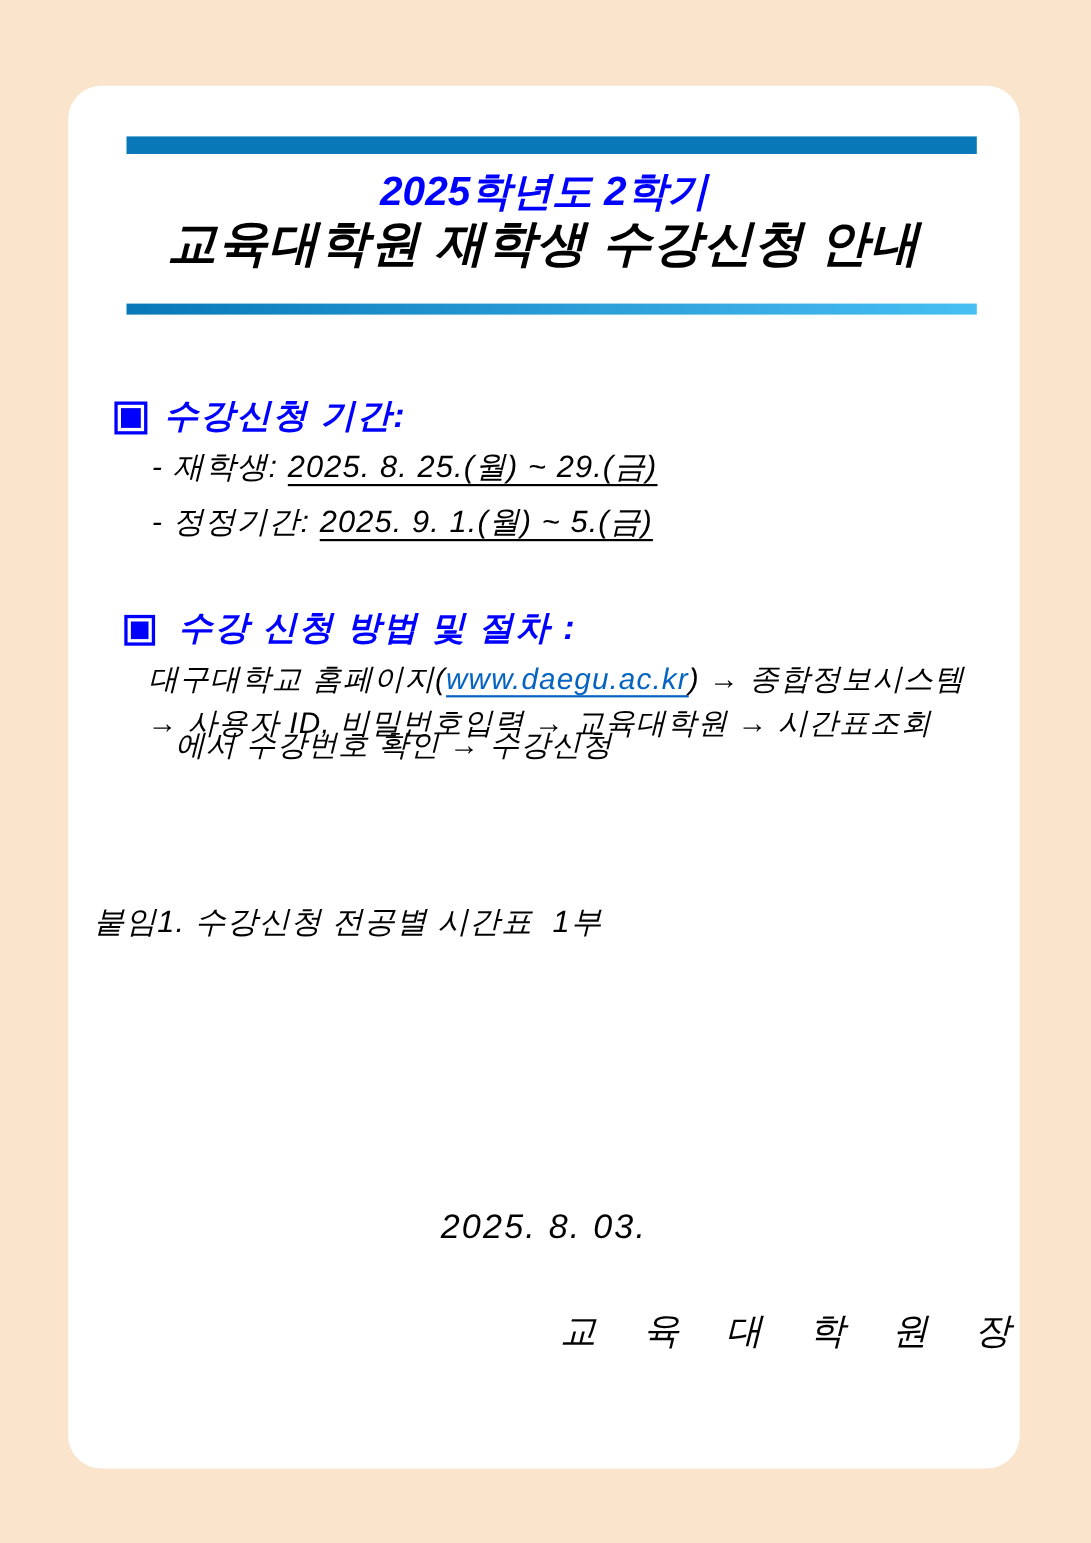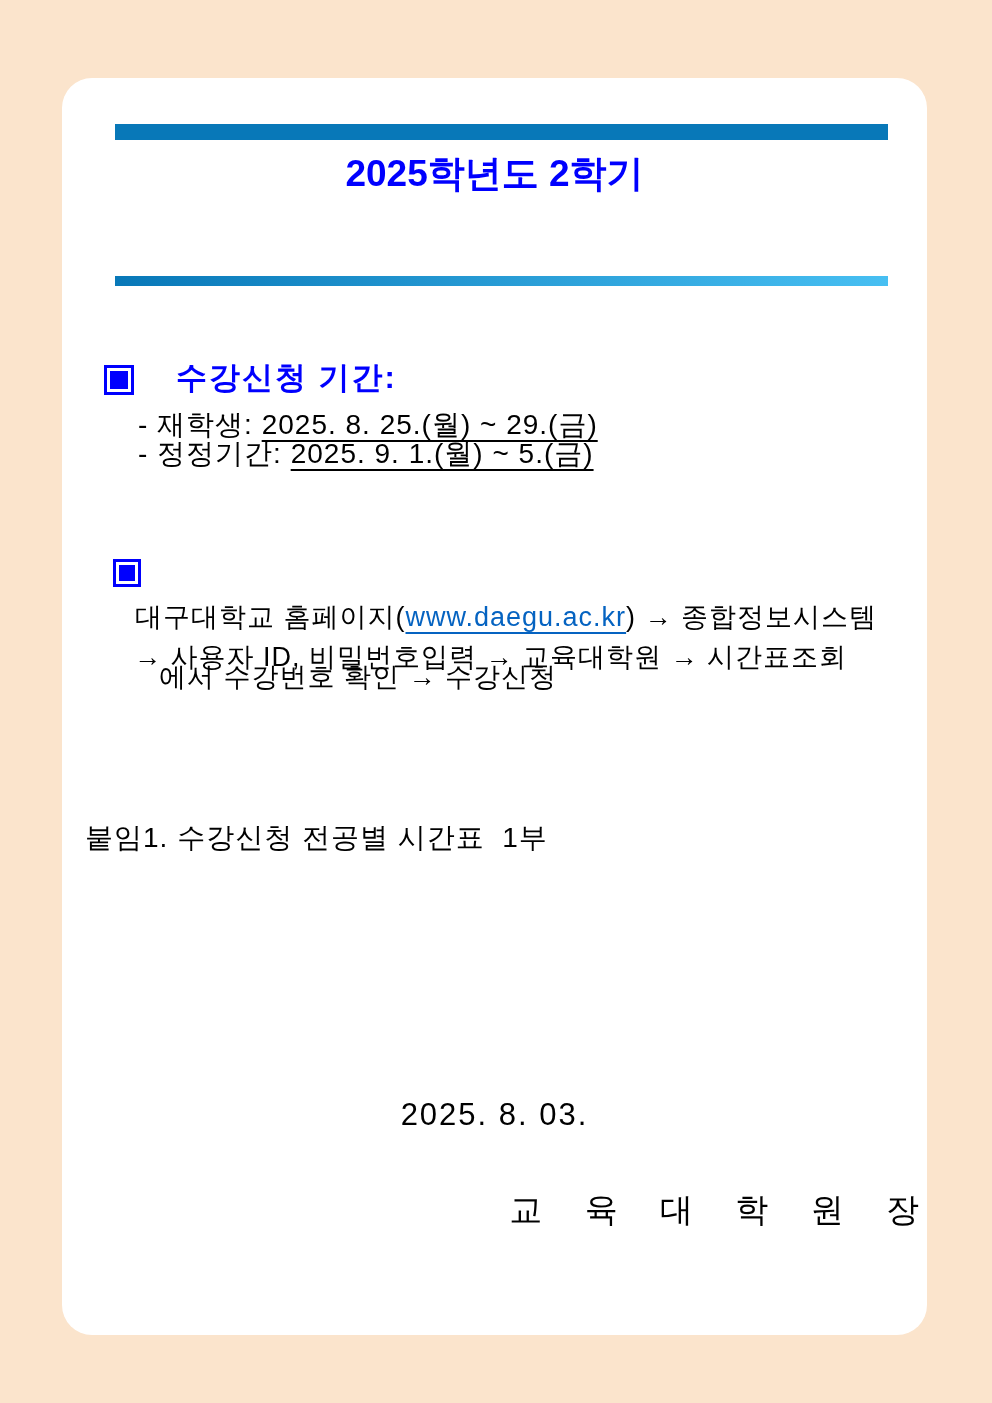--- a/index.html
+++ b/index.html
@@ -4,21 +4,21 @@
 <style>
   :root {
     --page-bg: #fbe4cc;
     --card-bg: #ffffff;
     --bar-blue: #0878b8;
     --bar-grad-end: #47bff2;
     --accent-blue: #0000fe;
     --link-blue: #0563c1;
     --text-black: #000000;
   }
-  * { margin: 0; padding: 0; box-sizing: border-box; }
+  * { margin: 0; padding: 0; box-sizing: border-box; font-style: italic; }
   html, body {
     font-family: "Liberation Sans", sans-serif;
     background: #fff;
   }
   .page {
     position: relative;
     width: 992px;
     height: 1403px;
     background: var(--page-bg);
     overflow: hidden;
@@ -78,31 +78,31 @@
   .sq1 { left: 42px; top: 287px; width: 30px; height: 30px; }
   .sq2 { left: 51px; top: 481px; width: 28px; height: 28px; }
 
   .heading {
     position: absolute;
     font-weight: bold;
     color: var(--accent-blue);
     font-size: 31px; line-height: 38px;
     letter-spacing: 2px;
   }
-  .h-period { left: 114px; top: 281px; text-align: center; }
+  .h-period { left: 87px; top: 281px; text-align: center; }
   .h-method { left: 100px; top: 474px; }
 
   .body-line {
     position: absolute;
     color: var(--text-black);
     font-size: 28px; line-height: 36px;
     letter-spacing: 1px;
   }
   .item1 { left: 76px; top: 329px; }
-  .item2 { left: 76px; top: 358px; }
+  .item2 { left: 76px; top: 379px; }
   .ul {
     text-decoration: underline;
     text-decoration-thickness: 2px;
     text-underline-offset: 6px;
   }
 
   .m-line { font-size: 27px; line-height: 36px; }
   .m1 { left: 73px; top: 521px; }
   .m2 { left: 72px; top: 561px; }
   .m3 { left: 97px; top: 581px; }
@@ -137,31 +137,33 @@
 </head>
 <body>
 
 <div class="page">
   <div class="card">
 
     <div class="bar-top"></div>
 
     <div class="title1">2025학년도 2학기</div>
 
+    <div class="title2">교육대학원 재학생 수강신청 안내</div>
 
     <div class="bar-grad"></div>
 
     <span class="sq sq1"></span>
     <div class="heading h-period">수강신청 기간:</div>
 
     <div class="body-line item1"><span>- 재학생: </span><span class="ul">2025. 8. 25.(월) ~ 29.(금)</span></div>
 
     <div class="body-line item2"><span>- 정정기간: </span><span class="ul">2025. 9. 1.(월) ~ 5.(금)</span></div>
 
     <span class="sq sq2"></span>
+    <div class="heading h-method">수강 신청 방법 및 절차 :</div>
 
     <div class="body-line m-line m2">→ 사용자 ID, 비밀번호입력 → 교육대학원 → 시간표조회</div>
 
     <div class="body-line m-line m1"><span>대구대학교 홈페이지(</span><span class="link">www.daegu.ac.kr</span><span>) → 종합정보시스템</span></div>
 
     <div class="body-line m-line m3">에서 수강번호 확인 → 수강신청</div>
 
     <div class="body-line a1">붙임1. 수강신청 전공별 시간표  1부</div>
 
 

